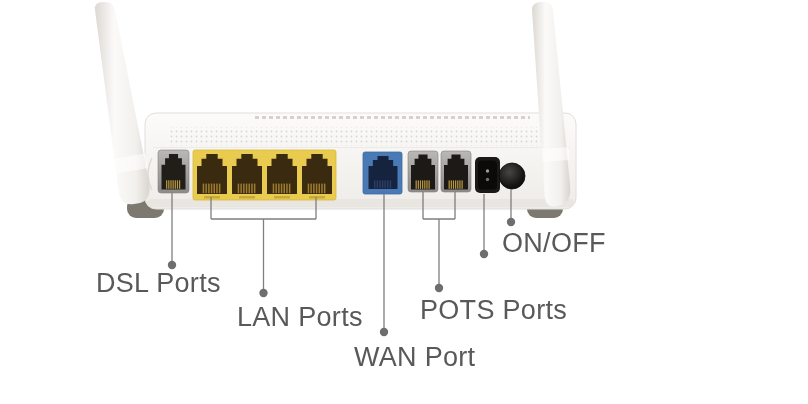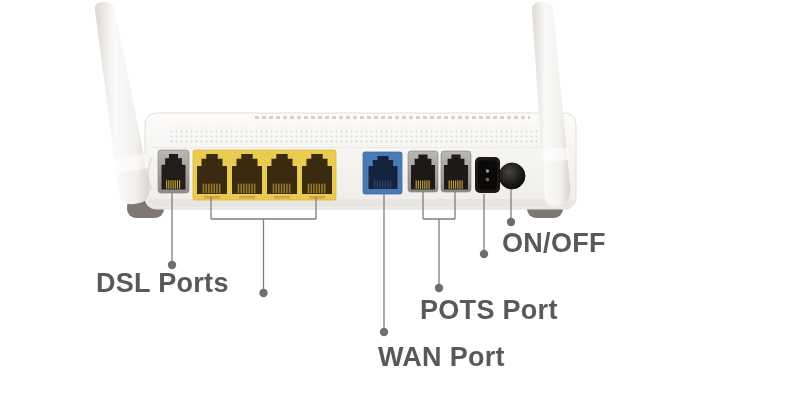--- a/index.html
+++ b/index.html
@@ -7,30 +7,30 @@
     position:relative;
     width:808px;height:404px;
     background:#ffffff;
     overflow:hidden;
     font-family:"Liberation Sans", sans-serif;
   }
   .canvas svg{position:absolute;left:0;top:0;}
   .callout{
     position:absolute;
     font-size:27px;
-    font-weight:700;
+    font-weight:400;
     letter-spacing:0.3px;
     color:#595959;
     white-space:nowrap;
     line-height:1;
     user-select:none;
   }
   .lbl-dsl  {left:96px;  top:270px;}
   .lbl-lan  {left:237px; top:304px;}
-  .lbl-wan  {left:378px; top:344px;}
+  .lbl-wan  {left:354px; top:344px;}
   .lbl-pots {left:420px; top:297px;}
   .lbl-power{left:466px; top:262px;}
   .lbl-onoff{left:502px; top:230px;}
 </style>
 </head>
 <body>
 
 <div class="canvas">
 
   <svg width="808" height="404" viewBox="0 0 808 404">
@@ -175,17 +175,18 @@
       <circle cx="172" cy="265" r="4.2"></circle>
       <circle cx="263.5" cy="293" r="4.2"></circle>
       <circle cx="384" cy="332" r="4.2"></circle>
       <circle cx="439" cy="288" r="4.2"></circle>
       <circle cx="484" cy="254" r="4.2"></circle>
       <circle cx="511" cy="222" r="4.2"></circle>
     </g>
   </svg>
 
   <div class="callout lbl-dsl">DSL Ports</div>
+  <div class="callout lbl-lan">LAN Ports</div>
   <div class="callout lbl-wan">WAN Port</div>
-  <div class="callout lbl-pots">POTS Port</div>
+  <div class="callout lbl-pots">POTS Ports</div>
   <div class="callout lbl-onoff">ON/OFF</div>
 
 </div>
 
 </body></html>

